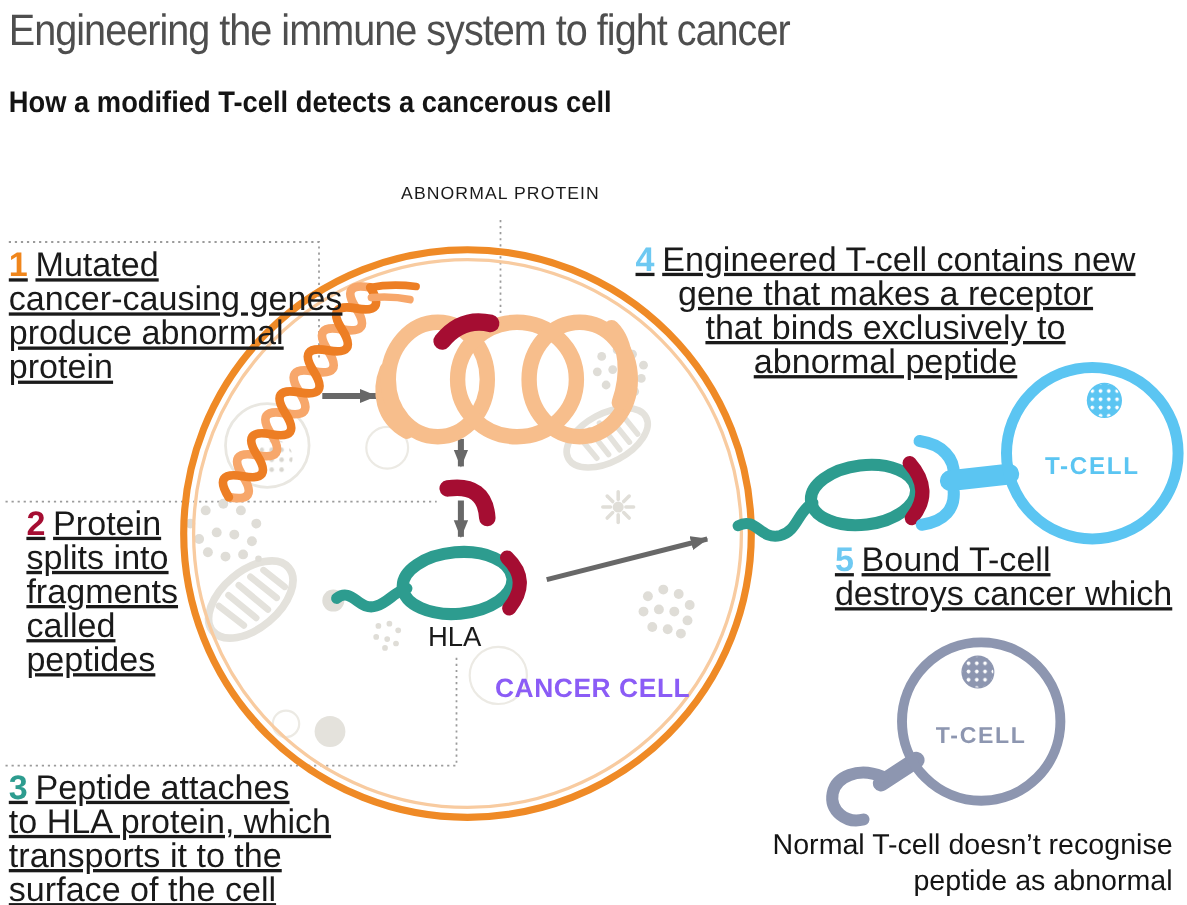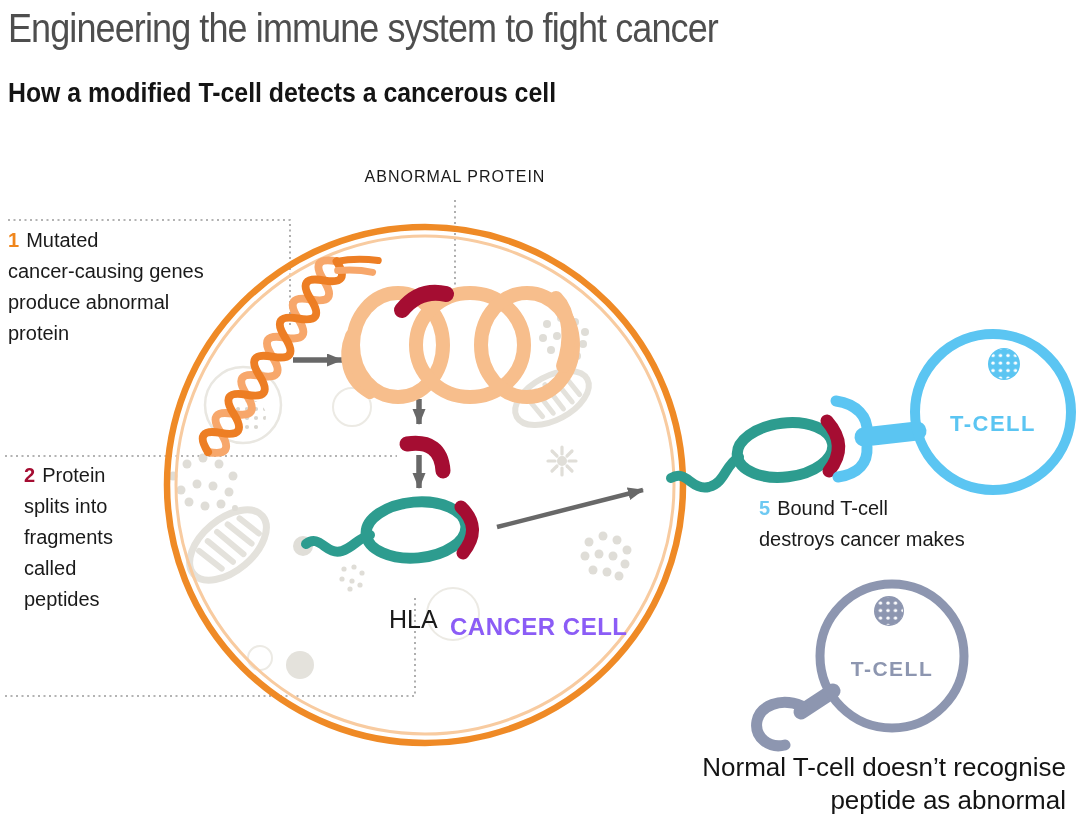--- a/index.html
+++ b/index.html
@@ -4,30 +4,30 @@
 <style>
   html,body{margin:0;padding:0;background:#fff;}
   .stage{position:relative;width:1079px;height:823px;overflow:hidden;background:#fff;
          font-family:"Liberation Sans",sans-serif;color:#1a1a1a;}
   .stage svg{position:absolute;left:0;top:0;}
   .txt{position:absolute;white-space:pre-line;}
   .title{left:8px;top:6px;font-size:40px;font-weight:400;color:#4e4e4e;letter-spacing:-1px;
          transform:scaleX(.90);transform-origin:left top;white-space:nowrap;}
   .subtitle{left:8px;top:78px;font-size:27px;font-weight:700;color:#141414;
             transform:scaleX(.92);transform-origin:left top;white-space:nowrap;}
-  .ann{font-size:20px;line-height:31px;color:#1a1a1a;}
+  .ann{font-size:31px;line-height:31px;color:#1a1a1a;text-decoration:underline;}
   .num{font-weight:700;margin-right:7px;}
   .n1{color:#F0861C;} .n2{color:#A50D32;} .n3{color:#2D9C8F;} .n4,.n5{color:#6EC9F2;}
   .ann1{left:8px;top:225px;}
   .ann2{left:24px;top:460px;}
   .ann3{left:8px;top:700px;}
   .ann4{left:575px;top:220px;width:460px;text-align:center;}
   .ann5{left:759px;top:493px;}
   .lab-abn{left:330px;top:168px;width:250px;text-align:center;font-size:16px;letter-spacing:1px;color:#1a1a1a;}
-  .lab-hla{left:389px;top:565px;font-size:25px;margin-top:40px;}
+  .lab-hla{left:389px;top:565px;font-size:25px;}
   .lab-cancer{left:450px;top:613px;font-size:24px;font-weight:700;color:#8b5cf6;letter-spacing:.5px;}
   .lab-tcell-b{left:933px;top:411px;width:120px;text-align:center;font-size:22px;font-weight:700;
                letter-spacing:1.5px;color:#5BC5F2;}
   .lab-tcell-g{left:832px;top:657px;width:120px;text-align:center;font-size:21px;font-weight:700;
                letter-spacing:1.5px;color:#8D96B0;}
   .note{right:13px;top:751px;font-size:26px;line-height:33px;text-align:right;color:#141414;}
 </style>
 </head>
 <body>
 
@@ -205,24 +205,32 @@
 cancer-causing genes
 produce abnormal
 protein</span></div>
 
   <div class="txt ann ann2"><span class="num n2">2</span><span>Protein
 splits into
 fragments
 called
 peptides</span></div>
 
-
+  <div class="txt ann ann3"><span class="num n3">3</span><span>Peptide attaches
+to HLA protein, which
+transports it to the
+surface of the cell</span></div>
+
+  <div class="txt ann ann4"><span class="num n4">4</span><span>Engineered T-cell contains new
+gene that makes a receptor
+that binds exclusively to
+abnormal peptide</span></div>
 
   <div class="txt ann ann5"><span class="num n5">5</span><span>Bound T-cell
-destroys cancer makes</span></div>
+destroys cancer which</span></div>
 
   <div class="txt lab-hla">HLA</div>
   <div class="txt lab-cancer">CANCER CELL</div>
   <div class="txt lab-tcell-b">T-CELL</div>
   <div class="txt lab-tcell-g">T-CELL</div>
   <div class="txt note">Normal T-cell doesn’t recognise
 peptide as abnormal</div>
 </div>
 
 </body></html>

